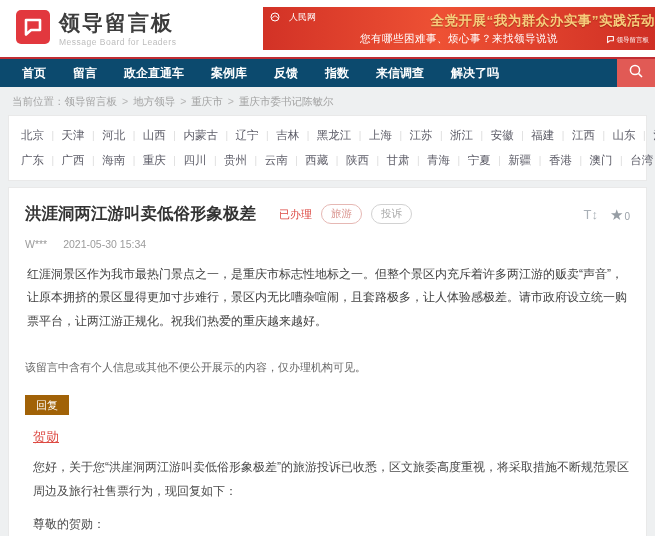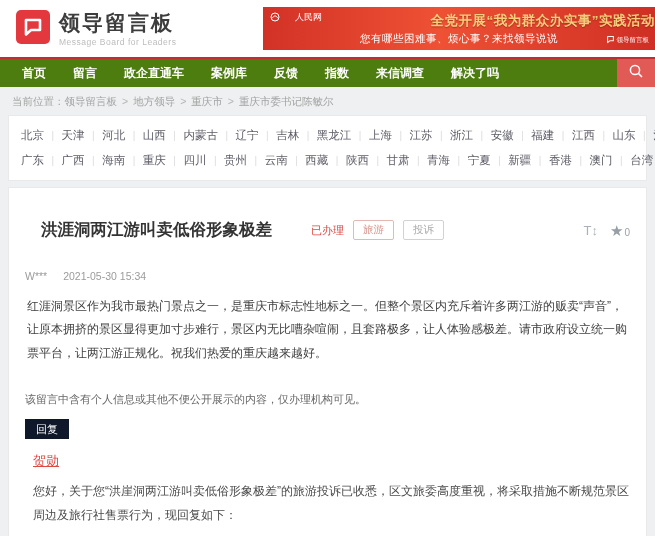--- a/index.html
+++ b/index.html
@@ -14,63 +14,63 @@
   
   .site-header { position:relative; height:57px; background:#fff; }
   .logo { position:absolute; left:16px; top:10px; display:flex; gap:9px; align-items:center; }
   .logo-title { font-size:21px; font-weight:bold; color:#3d3d3d; letter-spacing:2px; line-height:1.1; }
   .logo-sub { font-size:8.5px; color:#bcbcbc; margin-top:2px; letter-spacing:.5px; }
 
   .banner {
     position:absolute; right:0; top:7px; width:392px; height:43px;
     background:linear-gradient(90deg,#d23226,#ee5134 45%,#cf2f24); color:#fff; cursor:pointer;
   }
-  .banner-brand { position:absolute; left:7px; top:4px; font-size:9px; display:flex; align-items:center; gap:15px; color:#fff; }
+  .banner-brand { position:absolute; left:7px; top:4px; font-size:9px; display:flex; align-items:center; gap:9px; color:#fff; }
   .banner-line1 { margin-top:5px; text-align:right; font-size:13.5px; font-weight:bold; color:#f6cd7c; letter-spacing:.5px; text-shadow:0 1px 1px rgba(120,30,0,.5); }
   .banner-line2 { text-align:center; font-size:10.5px; font-weight:normal; color:#fff; margin-top:2px; letter-spacing:.5px; }
   .banner-corner { position:absolute; right:6px; bottom:5px; font-size:6.5px; display:flex; align-items:center; gap:2px; opacity:.95; }
 
   
-  .main-nav { height:30px; background:#4d7c0f; border-top:2px solid #c12d33; display:flex; align-items:center; padding-left:22px; gap:27px; position:relative; }
+  .main-nav { height:30px; background:#0c4a6e; border-top:2px solid #c12d33; display:flex; align-items:center; padding-left:22px; gap:27px; position:relative; }
   .main-nav a { color:#fff; font-size:12px; font-weight:bold; white-space:nowrap; }
   .nav-search { position:absolute; right:0; top:0; width:38px; height:28px; background:#e15a55; display:flex; align-items:center; justify-content:center; cursor:pointer; }
 
   
   .breadcrumb { padding:8px 12px 6px; font-size:10.5px; color:#a3a3a3; }
   .breadcrumb a { color:#a3a3a3; }
   .breadcrumb .sep { margin:0 5px; color:#b5b5b5; }
 
   
   .province-card { margin:0 8px; background:#fff; border:1px solid #e9e9e9; padding:7px 12px; }
   .province-row { line-height:24px; font-size:11.5px; white-space:nowrap; }
   .province-row a { color:#5d5d68; }
   .province-row a + a::before { content:"|"; color:#dcdcdc; margin:0 7.5px; font-size:10px; font-weight:normal; }
 
   
   .main-card { margin:6px 8px 0; background:#fff; border:1px solid #e9e9e9; padding:15px 16px 6px; position:relative; min-height:352px; }
 
   .title-row { display:flex; align-items:center; }
-  .post-title { font-size:16.5px; color:#333; margin:16px; font-weight:bold; }
+  .post-title { font-size:16.5px; color:#333; margin:0; font-weight:bold; }
   .status { color:#dd4a43; font-size:11px; font-weight:normal; margin-left:23px; }
-  .tag { font-size:10.5px; padding:2px 9px; border:1px solid; border-radius:2px; margin-left:9px; }
+  .tag { font-size:10.5px; padding:2px 9px; border:1px solid; border-radius:10px; margin-left:9px; }
   .tag-travel { color:#d9938d; border-color:#e6b8b4; }
   .tag-complaint { color:#ababab; border-color:#d2d2d2; }
   .title-tools { margin-left:auto; color:#a9b0b7; display:flex; align-items:center; gap:12px; }
   .font-size-tool { font-size:13px; color:#a9b0b7; cursor:pointer; }
   .star-wrap { display:flex; align-items:flex-end; gap:1px; cursor:pointer; }
   .star { font-size:15px; color:#979ea5; line-height:1; }
   .star-count { font-size:10px; color:#9aa1a8; }
 
   .post-meta { margin-top:13px; font-size:10.5px; color:#9b9b9b; display:flex; gap:16px; }
 
   .post-body { margin:13px 2px 0; font-size:12px; color:#3f3f3f; line-height:1.95; }
 
   .privacy-note { margin:27px 0 0; font-size:11px; color:#666; }
 
-  .reply-badge { display:inline-block; margin-top:12px; background:#0f172a; color:#fff; font-size:11px; padding:2.5px 11px; }
+  .reply-badge { display:inline-block; margin-top:20px; background:#a16207; color:#fff; font-size:11px; padding:2.5px 11px; }
 
   .reply-box { margin-top:13px; padding-left:8px; }
   .reply-name { color:#dd4a43; font-size:13px;text-decoration:underline; }
   .reply-box p { font-size:12px; color:#4a4a4a; line-height:1.95; margin:10px 0 0; }
 </style>
 </head>
 <body>
 
 <header class="site-header">
   <div class="logo">

